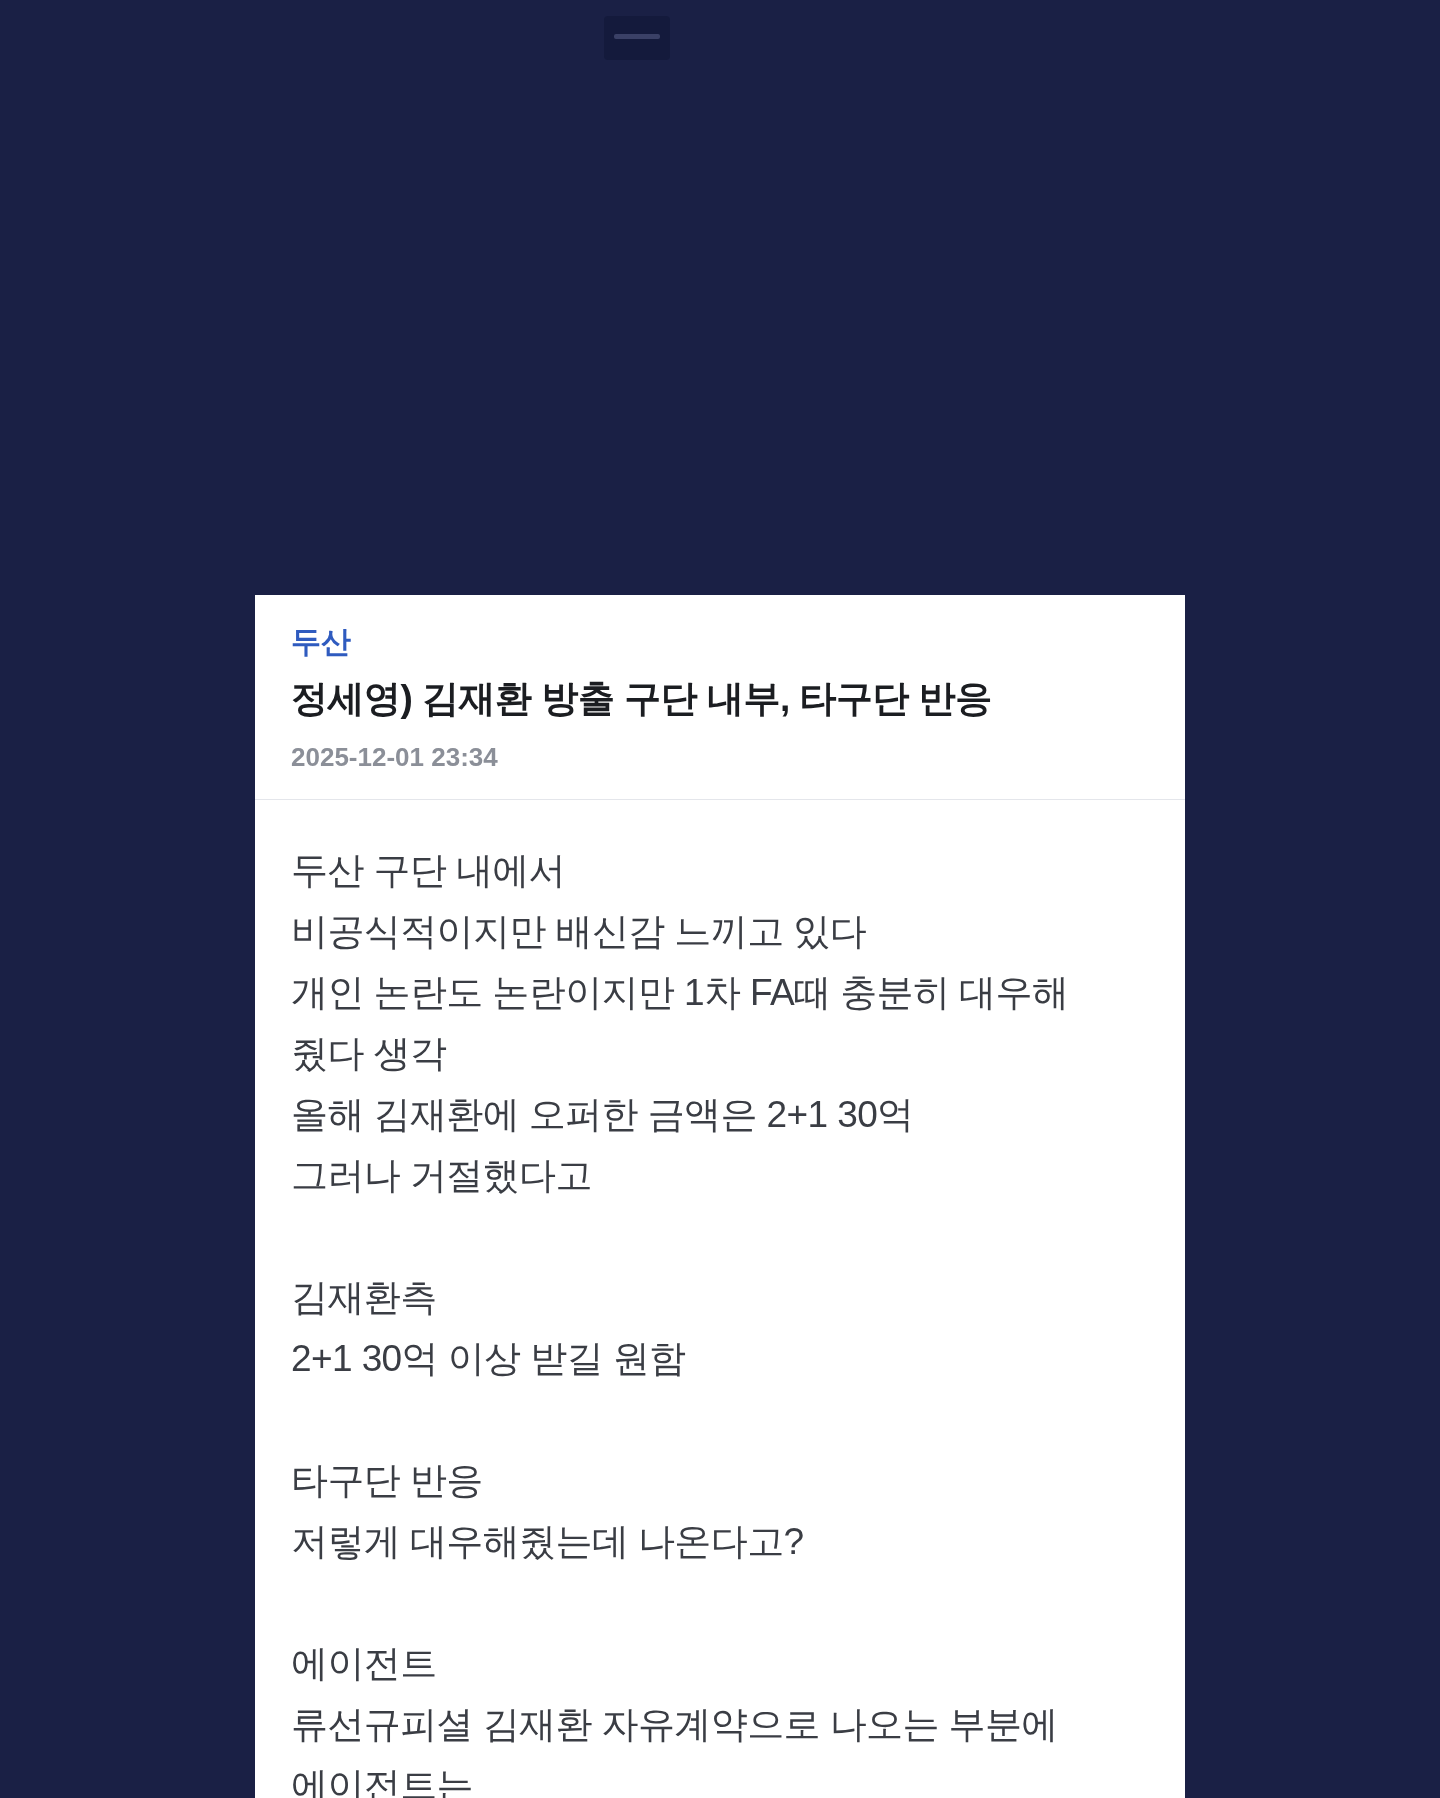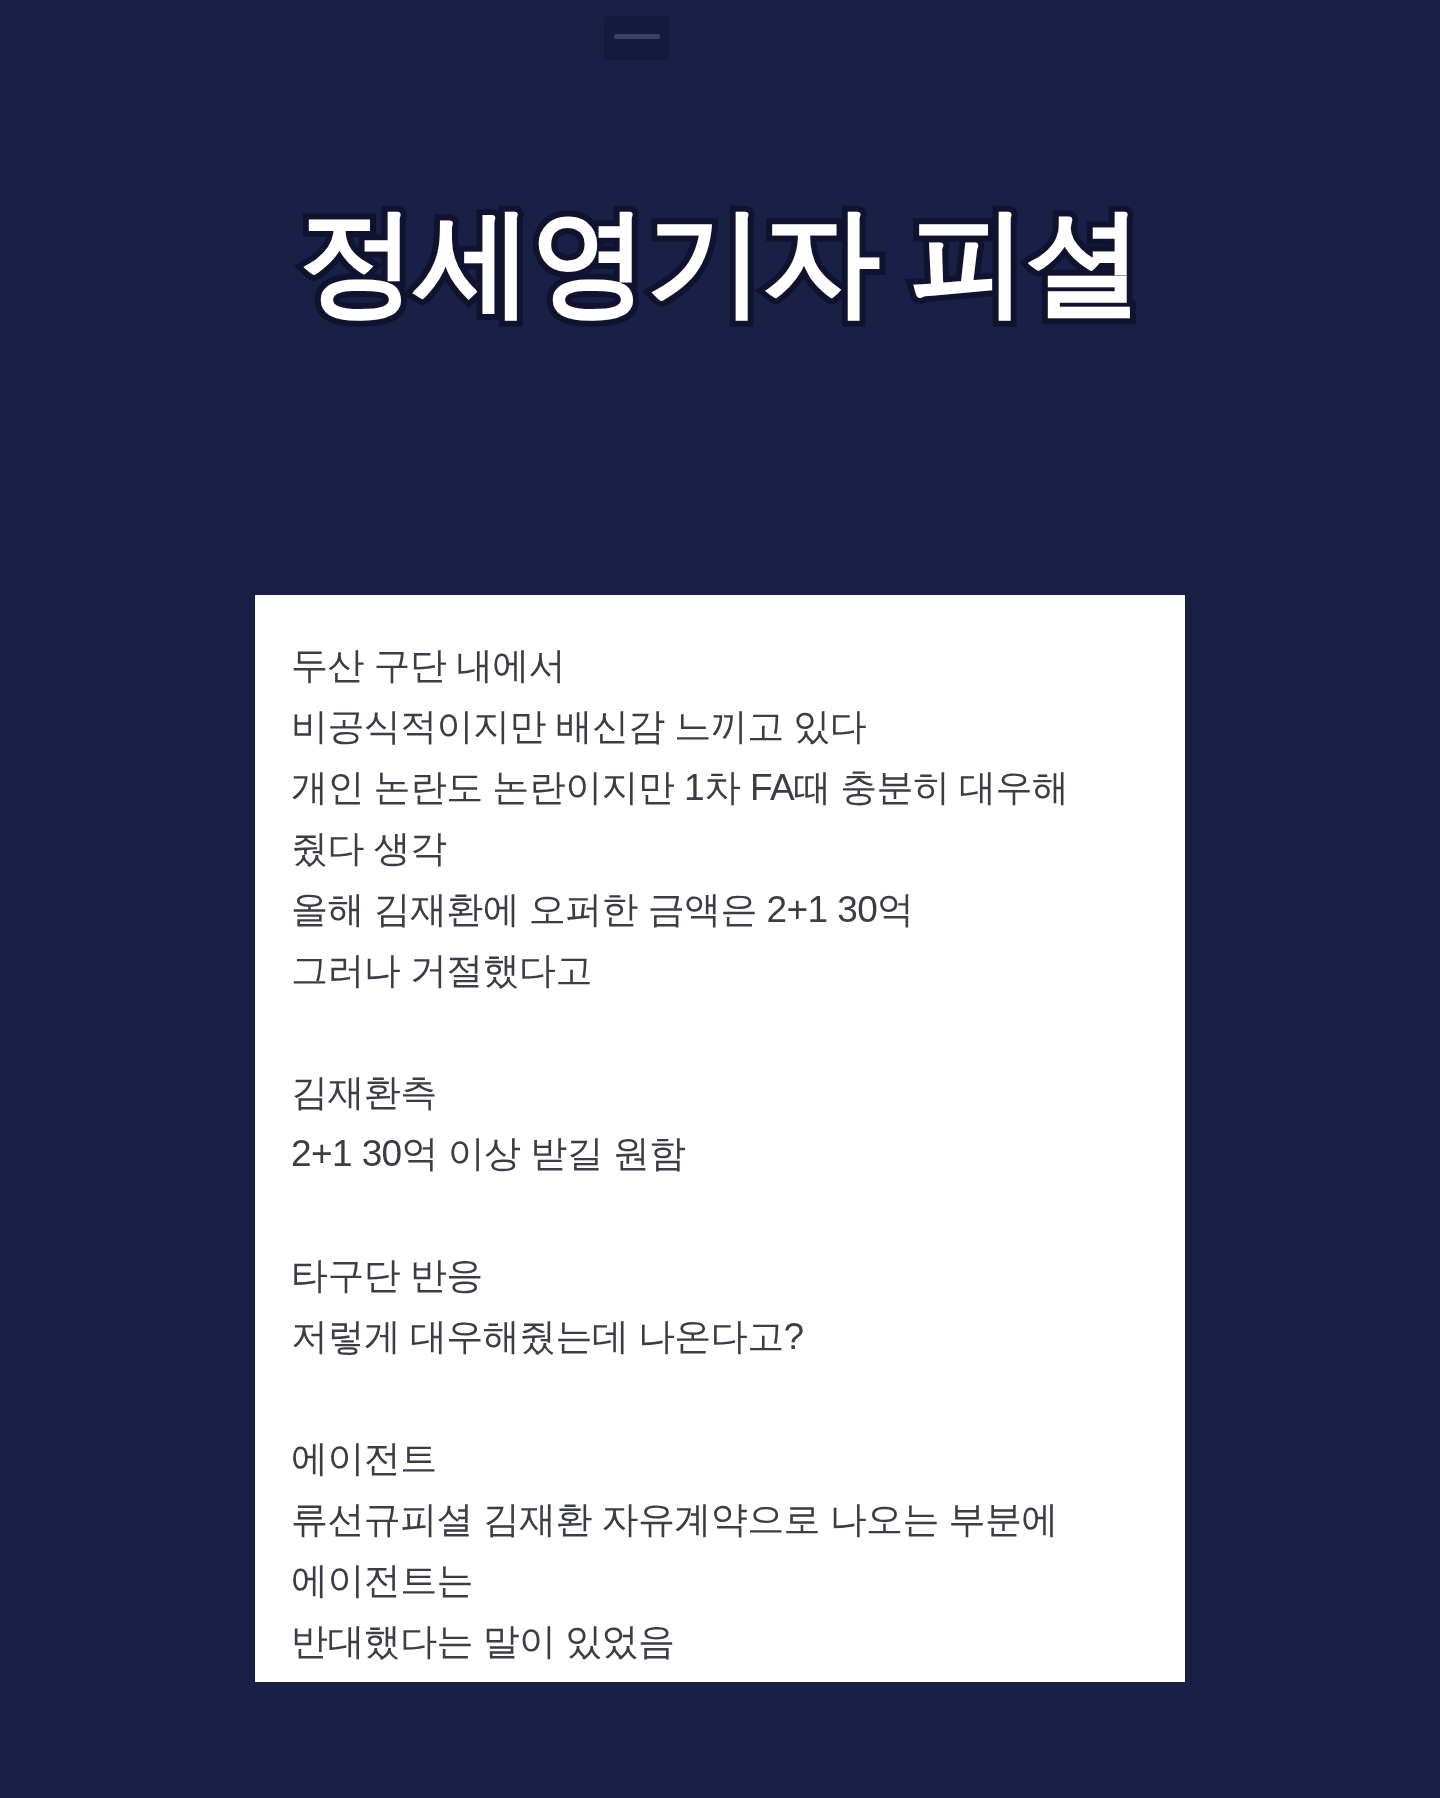--- a/index.html
+++ b/index.html
@@ -101,24 +101,28 @@
   }
 </style>
 </head>
 <body>
 
 <div class="top-artifact">
   <div class="bar"></div>
 </div>
 
 <div class="headline">
-  <span class="line">정세영기자 피셜</span>
 </div>
 
 <div class="post-card">
+  <div class="post-header">
+    <div class="board-name">두산</div>
+    <div class="post-title">정세영) 김재환 방출 구단 내부, 타구단 반응</div>
+    <div class="post-date">2025-12-01 23:34</div>
+  </div>
   <div class="post-body">두산 구단 내에서
 비공식적이지만 배신감 느끼고 있다
 개인 논란도 논란이지만 1차 FA때 충분히 대우해
 줬다 생각
 올해 김재환에 오퍼한 금액은 2+1 30억
 그러나 거절했다고
 
 김재환측
 2+1 30억 이상 받길 원함
 

